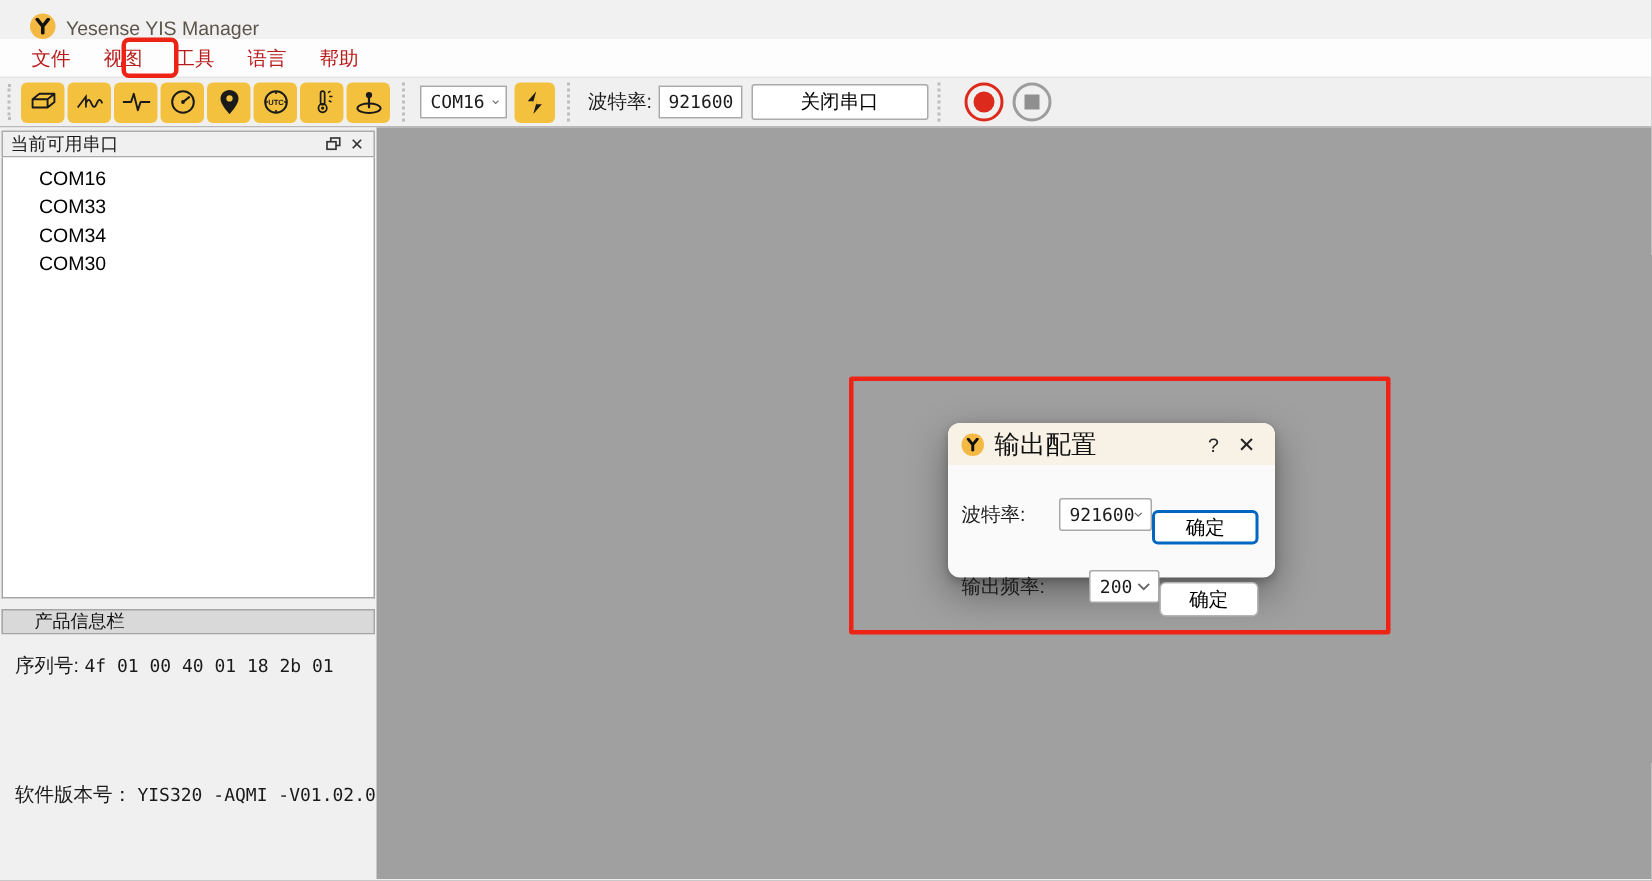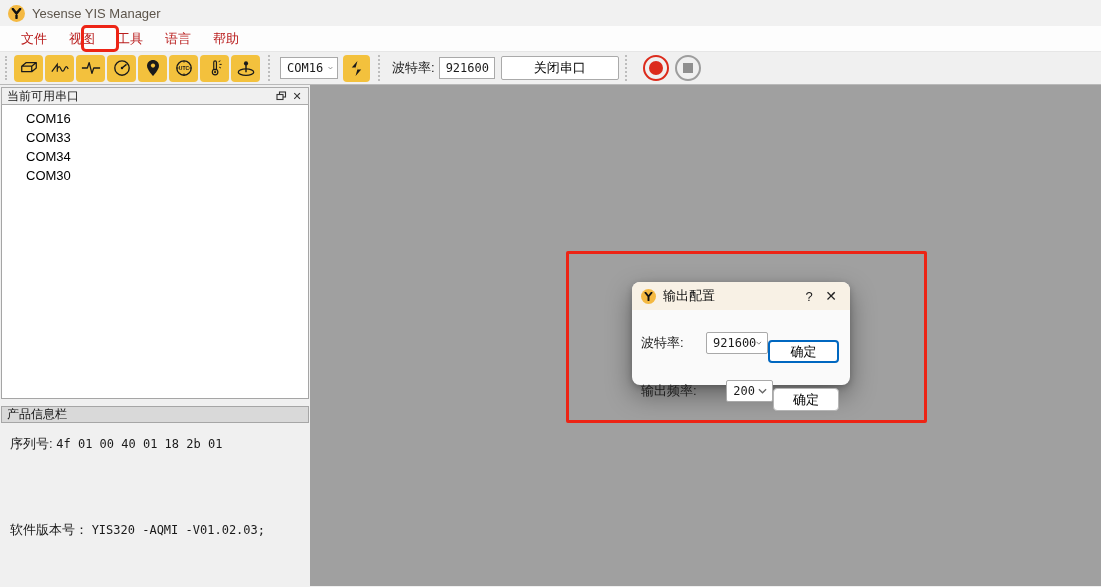--- a/index.html
+++ b/index.html
@@ -1,20 +1,20 @@
 <!DOCTYPE html>
 <html><head>
 <meta charset="utf-8">
 <style>
   * { margin:0; padding:0; box-sizing:border-box; }
   html,body { width:1101px; height:587px; overflow:hidden; }
   body { font-family:"Liberation Sans","DejaVu Sans",sans-serif; font-size:13px; color:#1a1a1a; position:relative; background:#f0f0f0; }
 
   
-  .titlebar { height:26px; background:#f1f1f1; display:flex; align-items:center; padding-left:8px; gap:7px; }
+  .titlebar { height:26px; background:#f1f1f1; display:flex; align-items:flex-end; padding-left:20px; gap:7px; }
   .app-logo { width:17px; height:17px; border-radius:50%; background:#f4b942; display:flex; align-items:center; justify-content:center; font-weight:bold; font-size:11px; color:#111; }
   .titlebar .title { color:#5c544a; font-size:13px; }
 
   
   .menubar { height:26px; background:#fdfdfd; display:flex; align-items:center; padding-left:10px; border-bottom:1px solid #e6e6e6; }
   .menu-item { padding:3px 11px; color:#b91c1c; cursor:default; }
 
   
   .toolbar { height:33px; background:#f0f0f0; border-bottom:1px solid #b9b9b9; display:flex; align-items:center; padding-left:2px; }
   .tb-handle { width:6px; height:24px; border-left:2px dotted #bdbdbd; margin:0 3px; }
@@ -26,38 +26,38 @@
   .tb-label { margin:0 4px 0 2px; font-size:13px; }
   .tb-push { height:24px; background:#fff; border:1px solid #aaa; border-radius:2px; padding:0 32px; font-size:13px; margin-left:6px; }
   .rec-btn { width:26px; height:26px; border-radius:50%; background:transparent; display:flex; align-items:center; justify-content:center; margin-left:6px; }
   .rec-record { border:2px solid #dc2b1c; }
   .rec-record .dot { width:14px; height:14px; border-radius:50%; background:#dc2b1c; }
   .rec-stop { border:2px solid #9d9d9d; }
   .rec-stop .sq { width:10px; height:10px; background:#8f8f8f; }
 
   
   .content { display:flex; height:501px; }
-  .left-pane { width:310px; background:#f0f0f0; display:flex; flex-direction:column; }
+  .left-pane { width:251px; background:#f0f0f0; display:flex; flex-direction:column; }
   .dock-header { height:18px; margin:2px 1px 0 1px; background:#f0f0f0; border:1px solid #ababab; display:flex; align-items:center; padding:0 3px 0 5px; font-size:12px; }
   .dock-header .spacer { flex:1; }
   .dock-icon { width:16px; height:14px; display:flex; align-items:center; justify-content:center; background:transparent; border:none; color:#333; font-size:11px; }
   .port-list { margin:0 1px; background:#fff; border:1px solid #a5a5a5; border-top:none; height:294px; padding-top:4px; overflow:hidden; }
   .port-item { padding:1px 0 1px 24px; line-height:17px; font-size:13px; color:#000; }
-  .info-header { height:17px; margin:7px 1px 0 1px; background:#d9d9d9; border:1px solid #a6a6a6; display:flex; align-items:center; padding-left:5px; font-size:12px; color:#111; }
+  .info-header { height:17px; margin:7px 1px 0 1px; background:#d9d9d9; border:1px solid #a6a6a6; display:flex; align-items:center; padding-left:21px; font-size:12px; color:#111; }
   .info-body { flex:1; background:#f0f0f0; padding:12px 0 0 10px; font-size:13px; }
   .info-line { margin-bottom:4px; white-space:nowrap; }
   .mono { font-family:"DejaVu Sans Mono",monospace; font-size:12px; }
   .info-line.version { margin-top:68px; }
   .workspace { flex:1; background:#a0a0a0; position:relative; }
 
   
   .dialog { position:absolute; left:632px; top:282px; width:218px; height:103px; border-radius:8px; background:#fafafa; box-shadow:0 10px 26px rgba(0,0,0,0.38), 0 2px 6px rgba(0,0,0,0.22); }
   .dialog-titlebar { height:28px; background:#f8f1e5; border-radius:8px 8px 0 0; display:flex; align-items:center; padding:0 8px 0 9px; }
   .dialog-logo { width:15px; height:15px; border-radius:50%; background:#f4b942; display:flex; align-items:center; justify-content:center; font-weight:bold; font-size:10px; color:#111; margin-right:7px; }
-  .dialog-title { font-size:13px; color:#111; flex:1;font-family:Liberation Mono, monospace; }
+  .dialog-title { font-size:17px; color:#111; flex:1;font-family:Liberation Mono, monospace; }
   .dlg-sysbtn { background:transparent; border:none; font-size:13px; color:#222; width:22px; height:22px; display:flex; align-items:center; justify-content:center; }
   .dlg-close { font-size:14px; }
   .dialog-body { padding:12px 11px 0 9px; }
   .dlg-row { display:flex; align-items:center; margin-bottom:7px; }
   .dlg-label { width:56px; font-size:13px; white-space:nowrap; }
   .dlg-row.r2 .dlg-label { width:69px; }
   .dlg-combo { height:22px; background:#fff; border:1px solid #a9a9a9; border-radius:2px; display:flex; align-items:center; justify-content:space-between; padding:0 5px 0 6px; font-family:"DejaVu Sans Mono",monospace; font-size:12px; }
   .dlg-combo.c1 { width:62px; margin-left:9px; }
   .dlg-combo.c2 { width:49px; margin-left:21px; }
   .dlg-ok { margin-left:auto; width:71px; height:23px; background:#fff; border:1px solid #b5b5b5; border-radius:4px; font-size:13px;margin-top:18px; }

